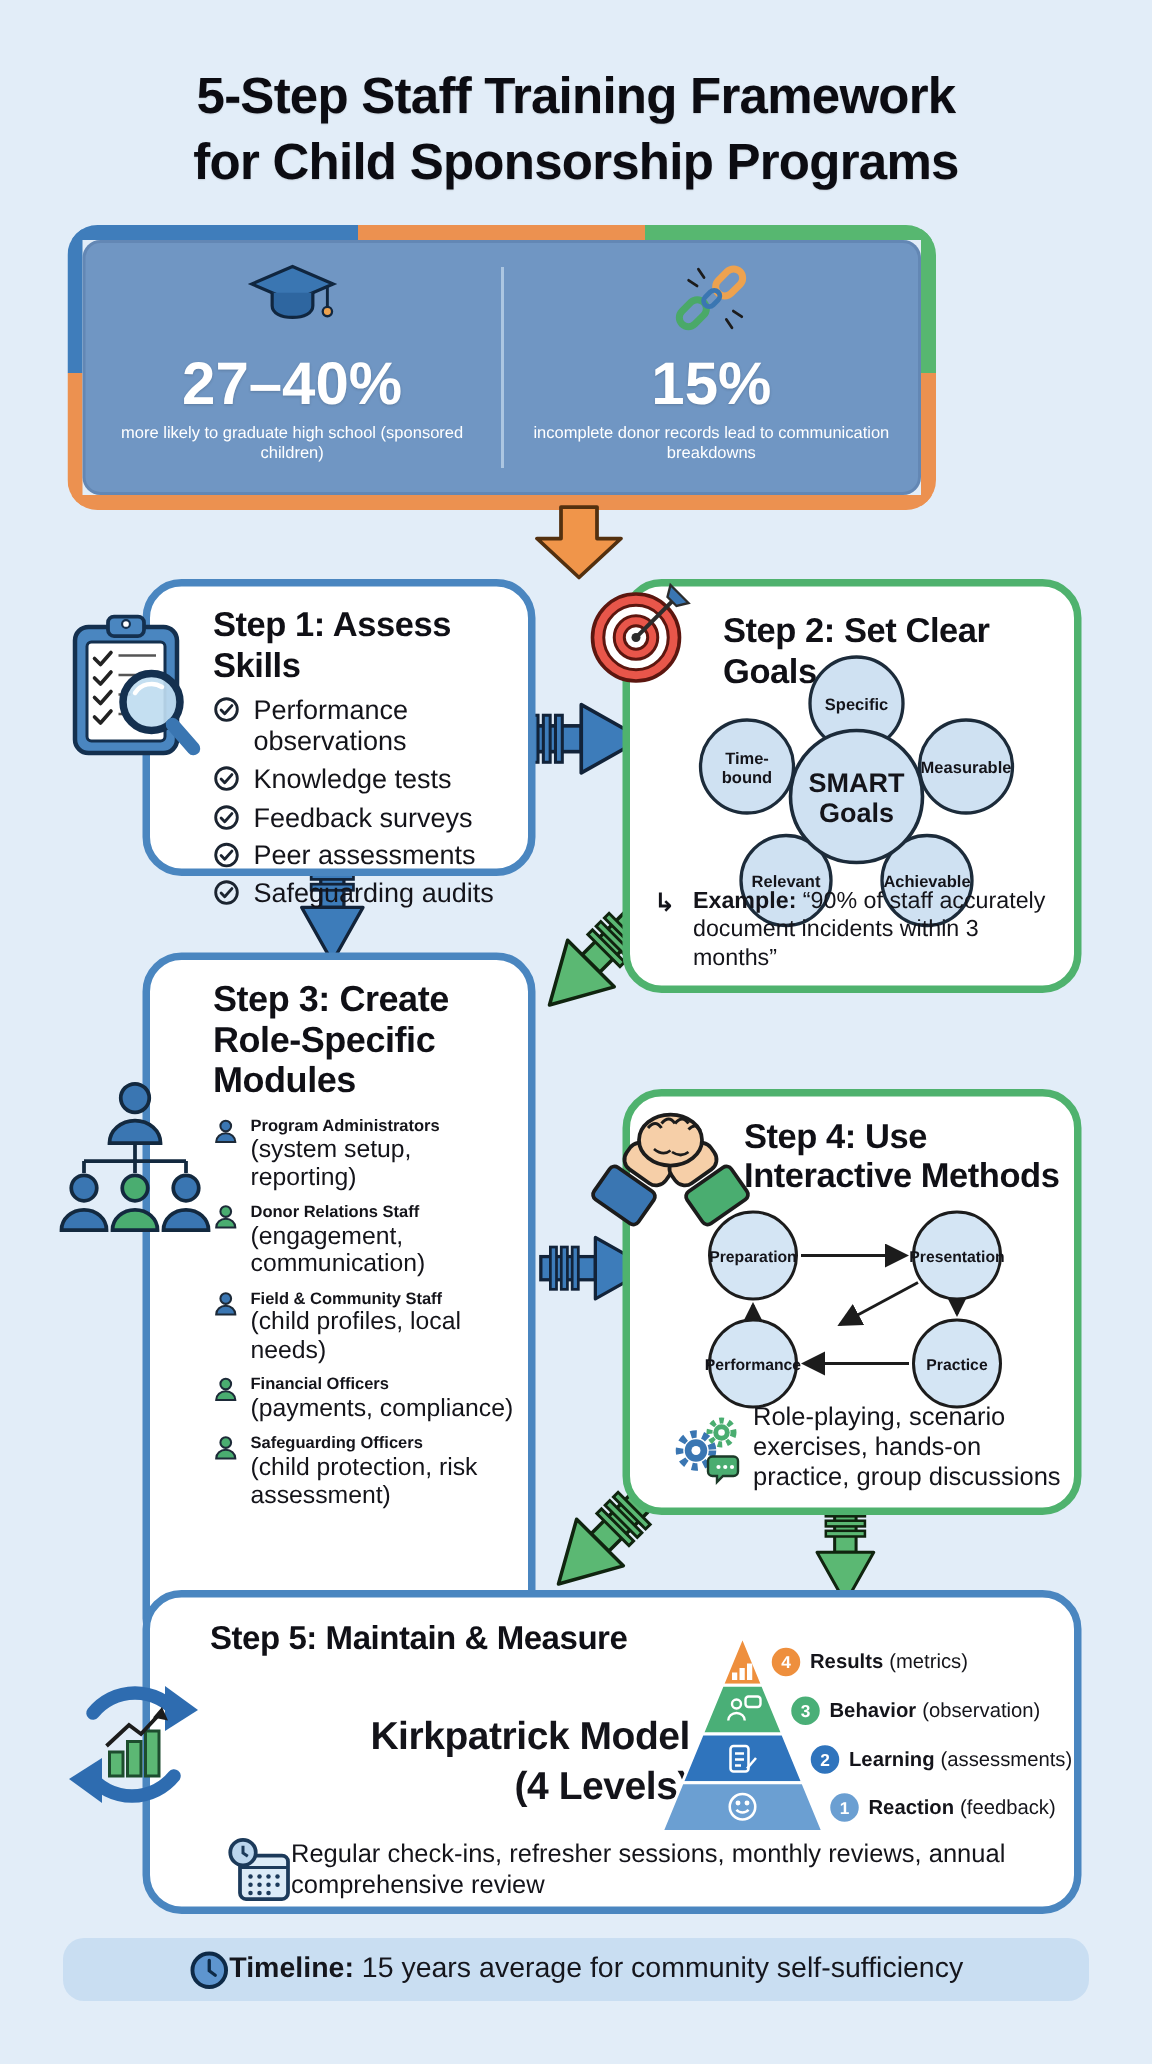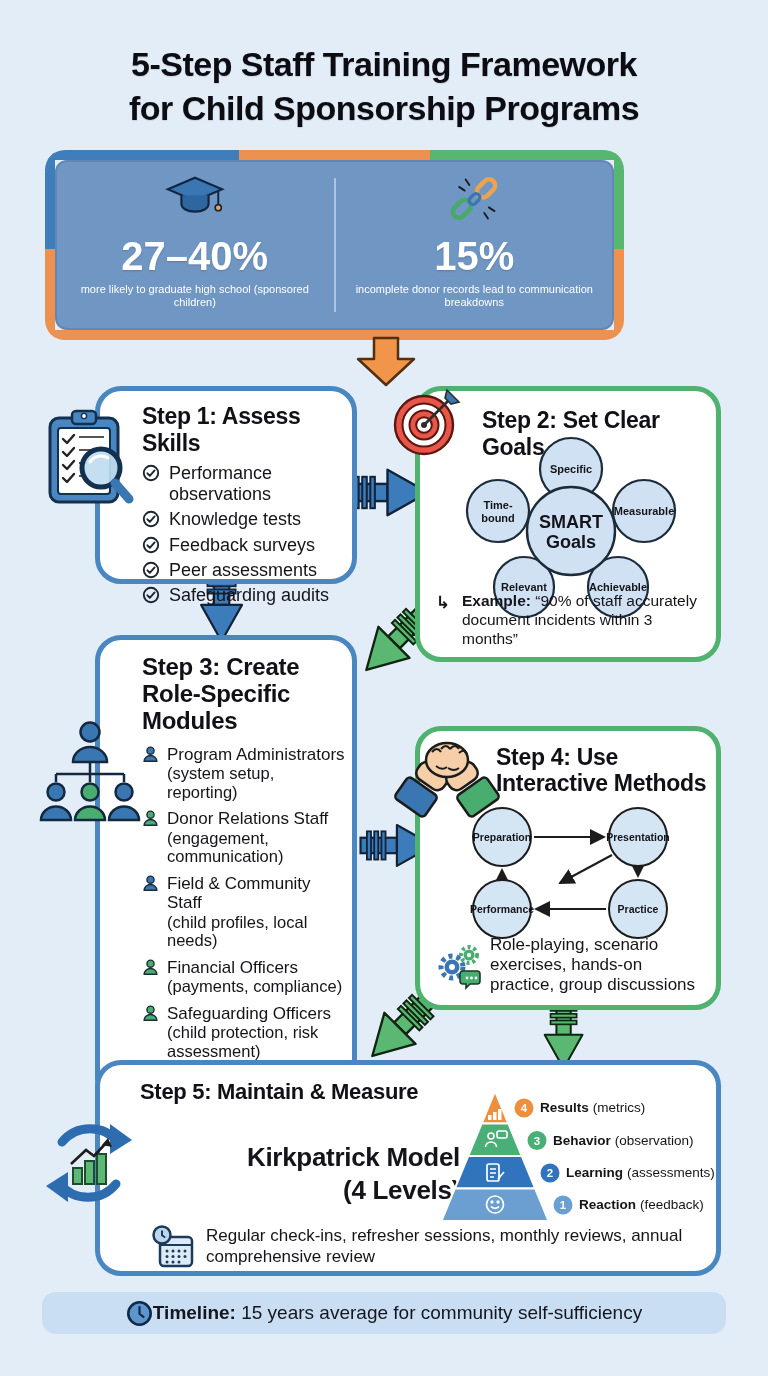--- a/index.html
+++ b/index.html
@@ -51,37 +51,37 @@
   .example .marker{position:absolute;left:0;top:0;font-family:"DejaVu Sans",sans-serif;font-weight:bold;font-size:17px;}
 
   
   .step3{left:95px;top:635px;width:262px;height:470px;}
   .step3 .step-title{font-size:24px;line-height:1.12;margin:14px 8px 10px 42px;width:180px;}
   .roles{margin:0 4px 0 42px;}
   .role{position:relative;padding-left:25px;margin-bottom:8px;}
   .role-icon{position:absolute;left:0;top:1px;}
   .role-icon.blue{color:#3a76b2;}
   .role-icon.green{color:#4aad70;}
-  .role-name{font-weight:normal;font-size:17px;line-height:1.15;}
+  .role-name{font-weight:bold;font-size:11px;line-height:1.15;}
   .role-detail{font-size:16.5px;line-height:1.12;}
 
   
   .step4{left:415px;top:726px;width:306px;height:284px;}
   .step4 .step-title{font-size:23px;line-height:1.12;margin:14px 6px 0 76px;}
   .cycle-svg{position:absolute;left:20px;top:72px;width:260px;height:140px;}
-  .step4-note{position:absolute;left:16px;right:6px;bottom:10px;display:flex;align-items:center;gap:8px;}
+  .step4-note{position:absolute;left:28px;right:6px;bottom:10px;display:flex;align-items:center;gap:8px;}
   .step4-note .note-text{font-size:17px;line-height:1.18;}
 
   
   .step5{left:95px;top:1060px;width:626px;height:216px;}
   .step5 .step-title{position:absolute;left:40px;top:14px;font-size:22px;}
   .kirkpatrick{position:absolute;left:95px;top:76px;width:265px;text-align:right;
                font-size:26px;font-weight:bold;line-height:1.25;letter-spacing:-.3px;}
   .pyramid-svg{position:absolute;left:340px;top:22px;width:292px;height:142px;}
-  .step5-note{position:absolute;left:52px;top:160px;right:12px;display:flex;align-items:center;gap:12px;}
+  .step5-note{position:absolute;left:52px;top:160px;right:12px;display:flex;align-items:center;}
   .step5-note .note-text{font-size:17px;line-height:1.22;max-width:480px;}
 
   
   .conn{position:absolute;z-index:2;}
   .rot90{transform:rotate(90deg);}
   .rot135{transform:rotate(135deg);}
   .arrow-orange{left:349px;top:337px;width:74px;height:50px;}
   .arrow-blue-1{left:342px;top:461px;width:89px;height:62px;}
   .arrow-blue-down{left:182px;top:575px;width:80px;height:58px;}
   .arrow-green-diag1{left:352px;top:612px;width:86px;height:60px;}

